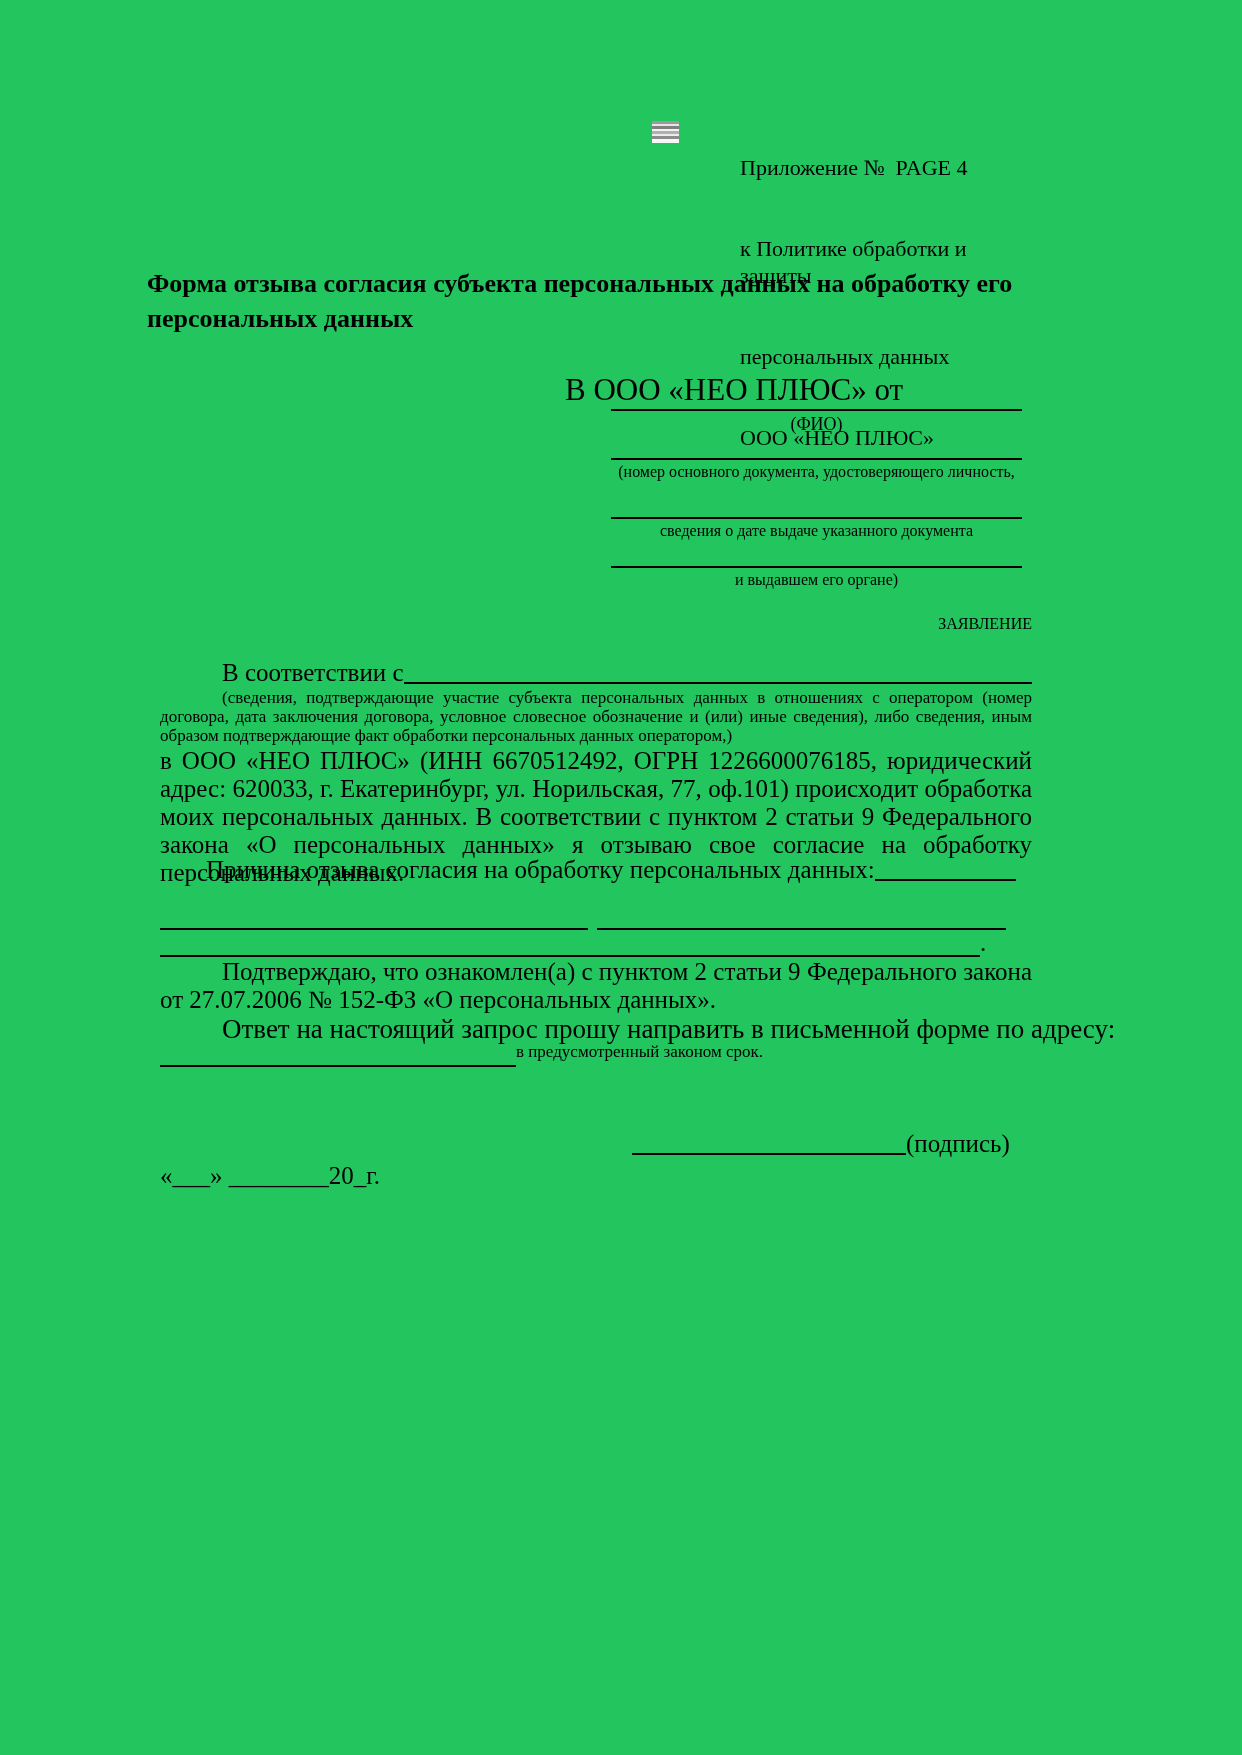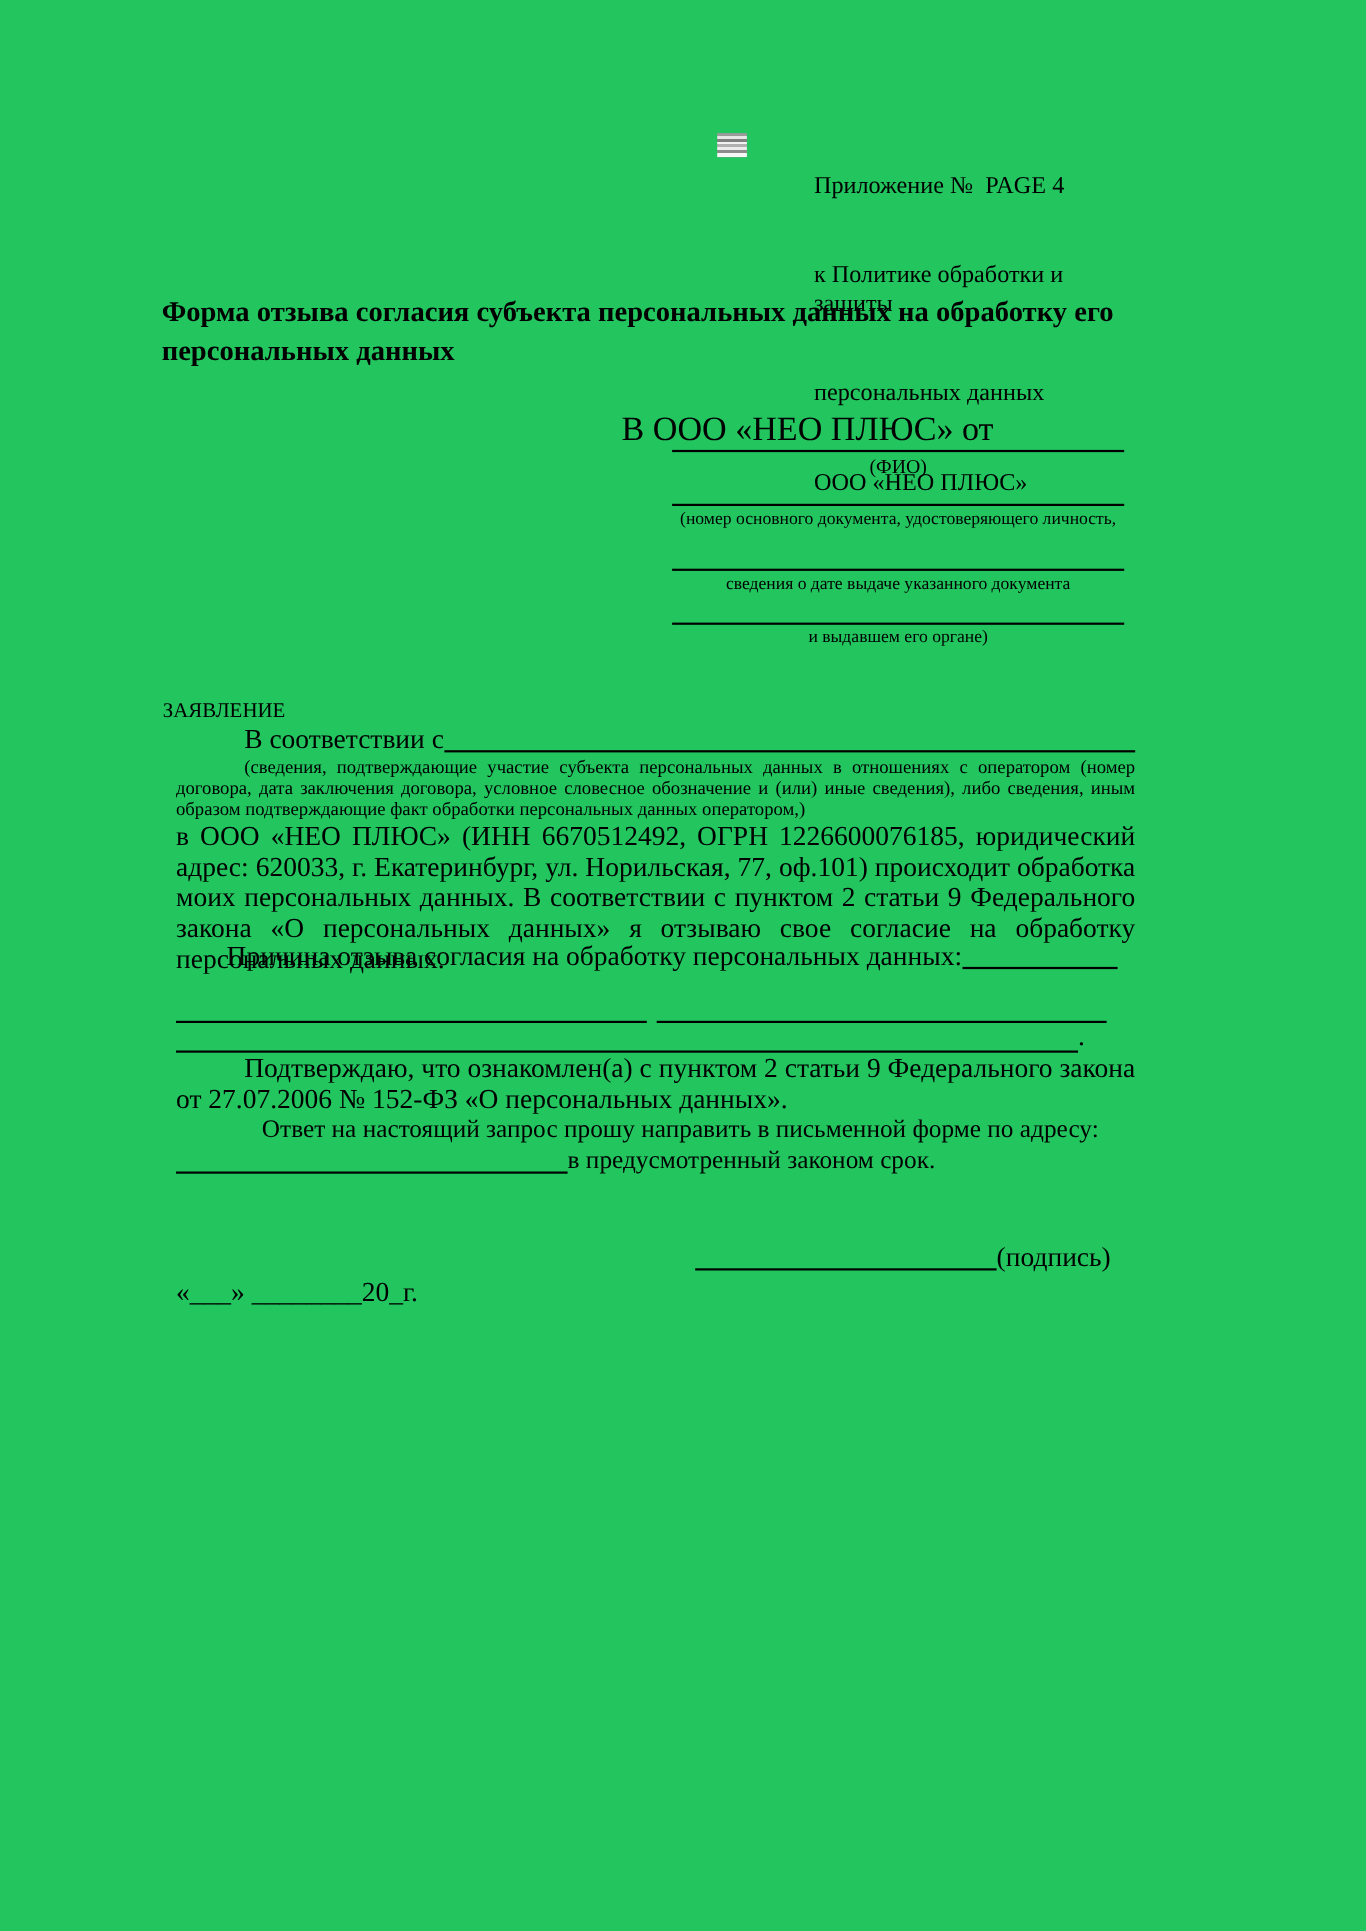--- a/index.html
+++ b/index.html
@@ -17,21 +17,21 @@
   }
   .title {
     position:absolute; left:147px; top:266px; width:892px;
     font-size:26px; font-weight:bold; line-height:35px;
   }
   .to-line { position:absolute; left:565px; top:372px; font-size:31px; }
   .field-line { position:absolute; left:611px; width:411px; height:0; border-bottom:2px solid #000; }
   .fl-1 { top:409px; } .fl-2 { top:458px; } .fl-3 { top:517px; } .fl-4 { top:566px; }
   .field-caption { position:absolute; left:611px; width:411px; text-align:center; font-size:16px; }
   .fc-1 { top:414px; font-size:18px; } .fc-2 { top:463px; } .fc-3 { top:522px; } .fc-4 { top:571px; }
-  .statement-heading { position:absolute; left:148px; top:636px; width:884px; text-align:left; font-size:19px; }
+  .statement-heading { position:absolute; left:148px; top:615px; width:884px; text-align:right; font-size:16px; }
   .row-flex { display:flex; align-items:stretch; }
   .intro-row { position:absolute; left:160px; top:659px; width:872px; font-size:25px; height:28px; }
   .intro-row .txt { padding-left:62px; white-space:nowrap; }
   .fill { flex:1 1 auto; border-bottom:2px solid #000; margin-bottom:3px; }
   .fine-print {
     position:absolute; left:160px; top:688px; width:872px;
     font-size:17px; line-height:19px; text-align:justify; text-indent:62px;
   }
   .body-par {
     position:absolute; left:160px; top:747px; width:872px;
@@ -41,22 +41,22 @@
   .reason-row .txt { padding-left:62px; white-space:nowrap; }
   .blank-seg { position:absolute; border-bottom:2px solid #000; height:26px; }
   .b1a { left:160px; top:902px; width:428px; }
   .b1b { left:597px; top:902px; width:409px; }
   .blank2-row { position:absolute; left:160px; top:929px; width:872px; font-size:25px; height:28px; align-items:flex-end; }
   .blank2-row .fill2 { width:820px; border-bottom:2px solid #000; height:26px; }
   .confirm-par {
     position:absolute; left:160px; top:958px; width:872px;
     font-size:25px; line-height:28px; text-align:justify; text-indent:62px;
   }
-  .reply-line1 { position:absolute; left:176px; top:1014px; width:872px; font-size:23px; text-indent:62px; white-space:nowrap; }
-  .reply-row { position:absolute; left:160px; top:1042px; width:872px; font-size:23px; height:28px; }
+  .reply-line1 { position:absolute; left:160px; top:1014px; width:872px; font-size:27px; text-indent:62px; white-space:nowrap; }
+  .reply-row { position:absolute; left:160px; top:1042px; width:872px; font-size:17px; height:28px; }
   .reply-row .rfill { width:356px; border-bottom:2px solid #000; margin-bottom:3px; }
   .reply-row .txt { white-space:nowrap; }
   .footer-date { position:absolute; left:160px; top:1130px; font-size:25px; white-space:pre-wrap;margin-top:32px; }
   .footer-sign { position:absolute; left:632px; top:1130px; width:400px; font-size:25px; height:28px; }
   .footer-sign .sfill { width:274px; border-bottom:2px solid #000; margin-bottom:3px; }
   .footer-sign .txt { white-space:nowrap; }
 </style>
 </head>
 <body>
 

